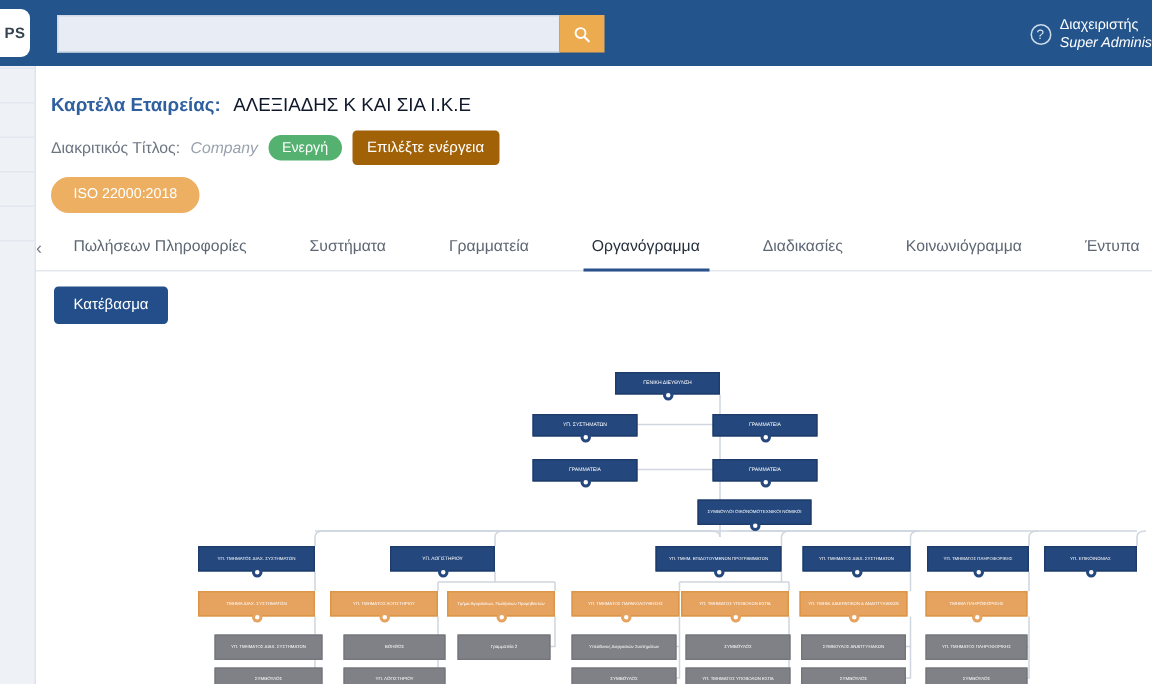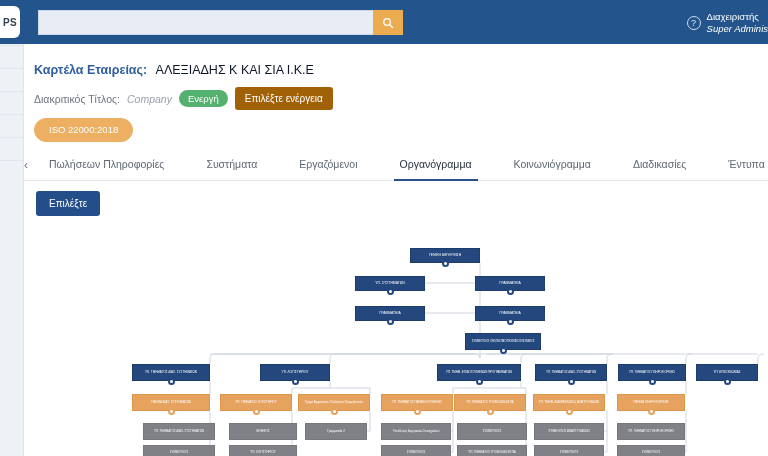--- a/index.html
+++ b/index.html
@@ -187,28 +187,28 @@
     </div>
 
     <div class="isorow">
         <div class="iso on">ISO 22000:2018</div>
       </div>
 
     <div class="tabs">
       <div class="tab-prev">‹</div>
     <div class="tab">Πωλήσεων Πληροφορίες</div>
         <div class="tab">Συστήματα</div>
-        <div class="tab">Εργαζόμενοι</div>
+        <div class="tab">Γραμματεία</div>
         <div class="tab active">Οργανόγραμμα</div>
+        <div class="tab">Διαδικασίες</div>
         <div class="tab">Κοινωνιόγραμμα</div>
-        <div class="tab">Διαδικασίες</div>
         <div class="tab">Έντυπα</div>
       </div>
 
-    <button class="btn-download">Επιλέξτε</button>
+    <button class="btn-download">Κατέβασμα</button>
 
     <div class="chart">
       <svg class="links" width="744" height="240">
         <g stroke="#cfd6df" stroke-width="1" fill="none">
 
           <line x1="456" y1="47" x2="456" y2="133"></line>
 
           <line x1="401" y1="67" x2="456" y2="67"></line>
           <line x1="456" y1="67" x2="521" y2="67"></line>
           <line x1="401" y1="97" x2="456" y2="97"></line>

